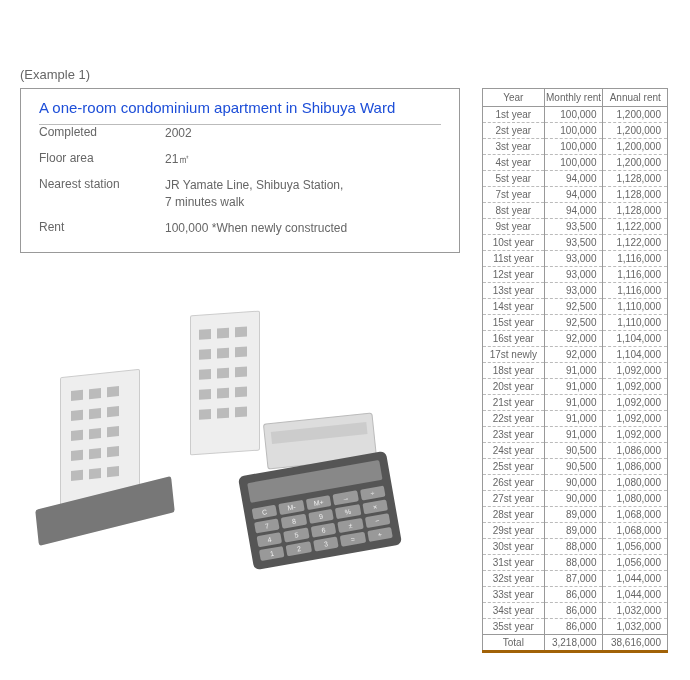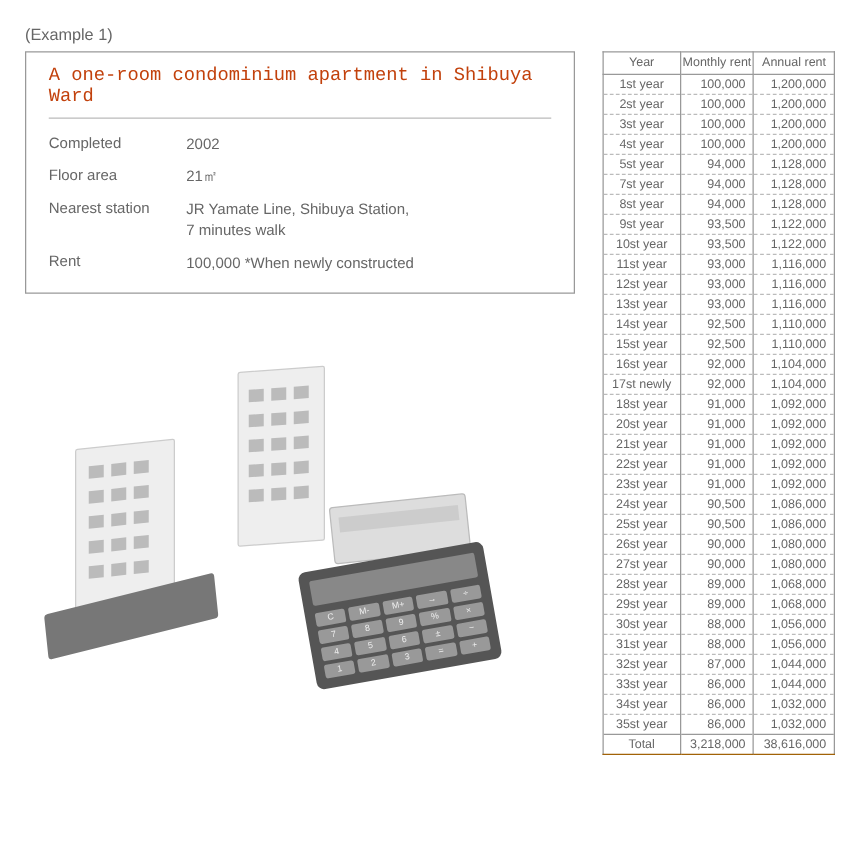--- a/index.html
+++ b/index.html
@@ -8,36 +8,34 @@
     padding: 20px;
     width: 690px;
     font-family: Arial, sans-serif;
     font-size: 12px;
     color: #666;
     background: #fff;
   }
   .wrap { display: flex; gap: 22px; }
   .left { flex: 0 0 440px; }
   .right { flex: 0 0 186px; }
-  .example-label { font-size: 13px; color:#666; margin-bottom: 6px; }
+  .example-label { font-size: 13px; color:#666; margin-bottom: 6px; margin-top: 47px; }
   .info-box {
     border: 1px solid #999;
     padding: 10px 18px 16px 18px;
   }
   .info-title {
     font-size: 15px;
-    color: #c2410c;
+    color: #1d4ed8;
     border-bottom: 1px solid #bbb;
     padding-bottom: 8px;
-    margin-bottom: 12px;
-    font-family: Liberation Mono, monospace;
   }
   .info-row { display: flex; font-size: 12px; color:#666; margin-bottom: 10px; }
   .info-row .lab { width: 110px; flex:0 0 110px; }
-  .info-row .val { flex: 1; line-height: 1.35; }
+  .info-row .val { flex: 1; line-height: 1.35; margin-left: 16px; }
   .illustration {
     margin-top: 40px;
     width: 100%;
     height: 260px;
     position: relative;
   }
   .rent-table {
     border-collapse: collapse;
     width: 100%;
     font-size: 10px;
@@ -54,21 +52,21 @@
     border-left: 1px solid #999;
     border-right: 1px solid #999;
     border-bottom: 1px dashed #bbb;
     padding: 2px 6px;
     text-align: right;
     height: 16px;
   }
   .rent-table td:first-child { text-align: center; }
   .rent-table tr.total td { border-top: 1px solid #999; border-bottom: 1px solid #999; text-align:center;}
   .rent-table tr.total td.num { text-align:right; }
-  .rent-table tr:last-of-type td { border-bottom: 1px solid #a16207; }
+  .rent-table tr:last-of-type td { border-bottom: 3px solid #a16207; }
   
   .bld {
     position:absolute; background:#eee; border:1px solid #ccc;
     border-radius:2px;
   }
   .bld1 { left:40px; top:80px; width:80px; height:130px; transform:skewY(-6deg); }
   .bld2 { left:170px; top:20px; width:70px; height:140px; transform:skewY(-4deg); }
   .win { position:absolute; width:12px; height:10px; background:#bbb; }
   .cash {
     position:absolute; left:245px; top:125px; width:110px; height:46px;

